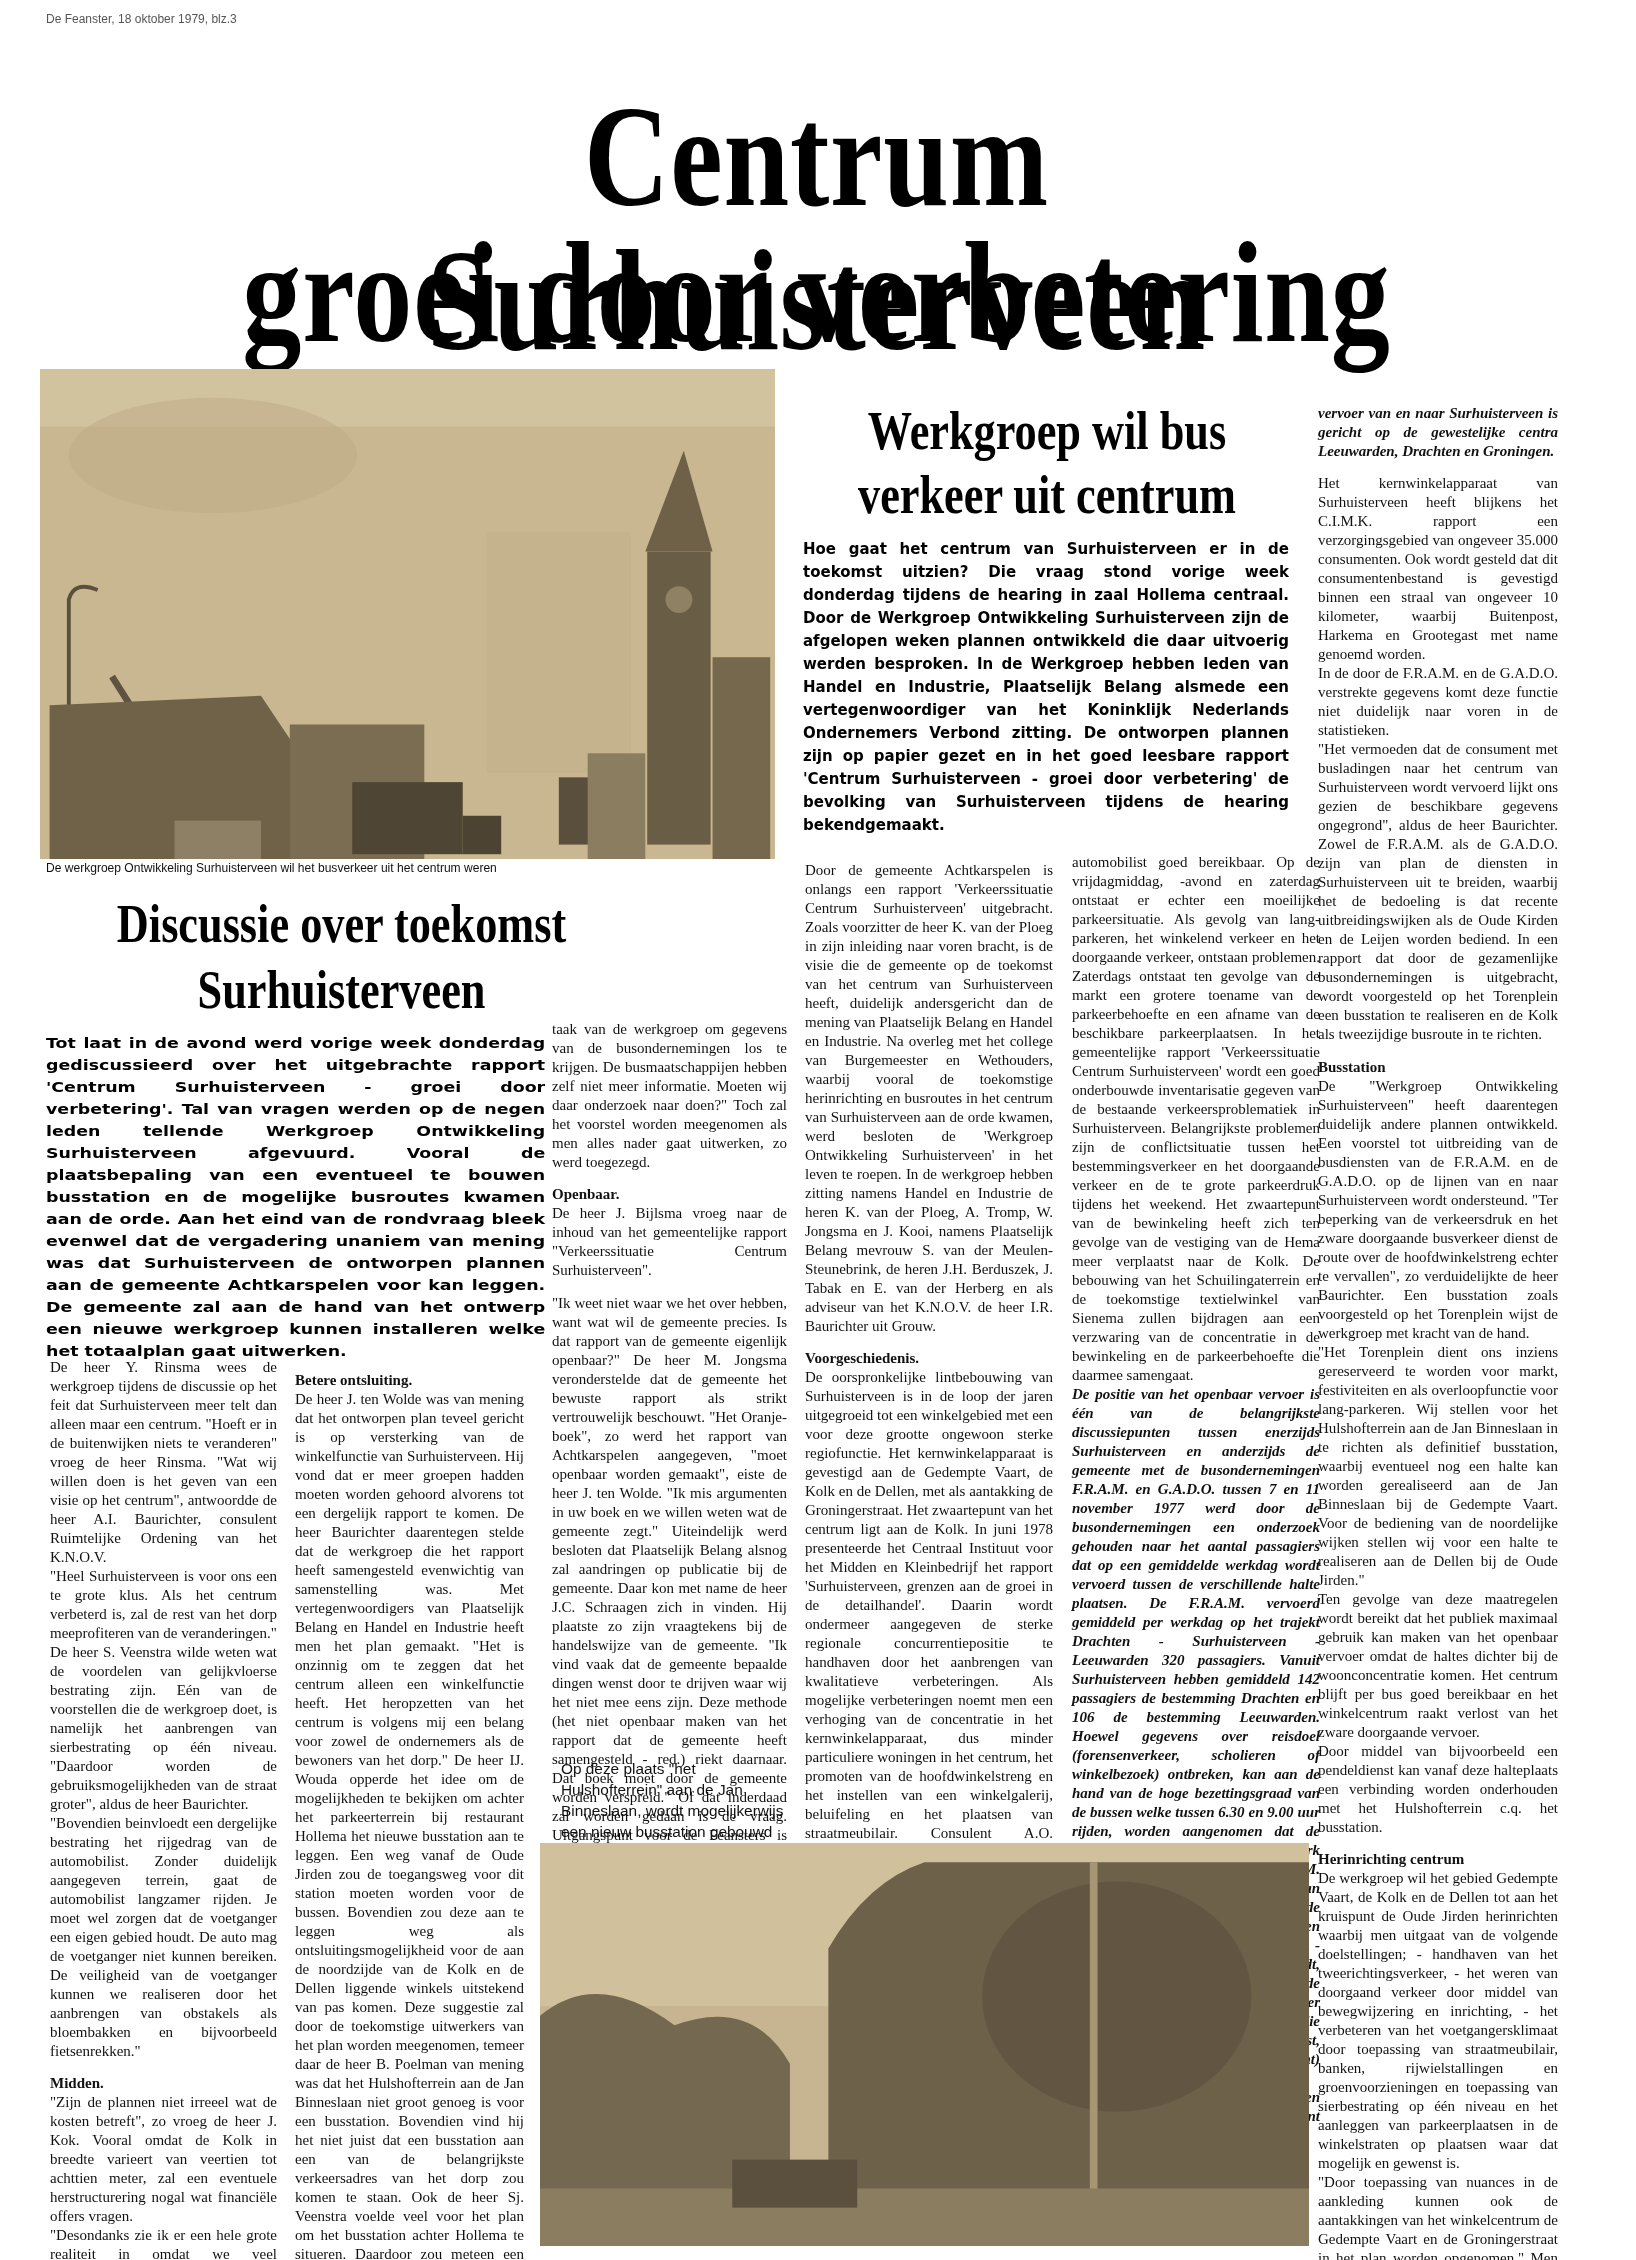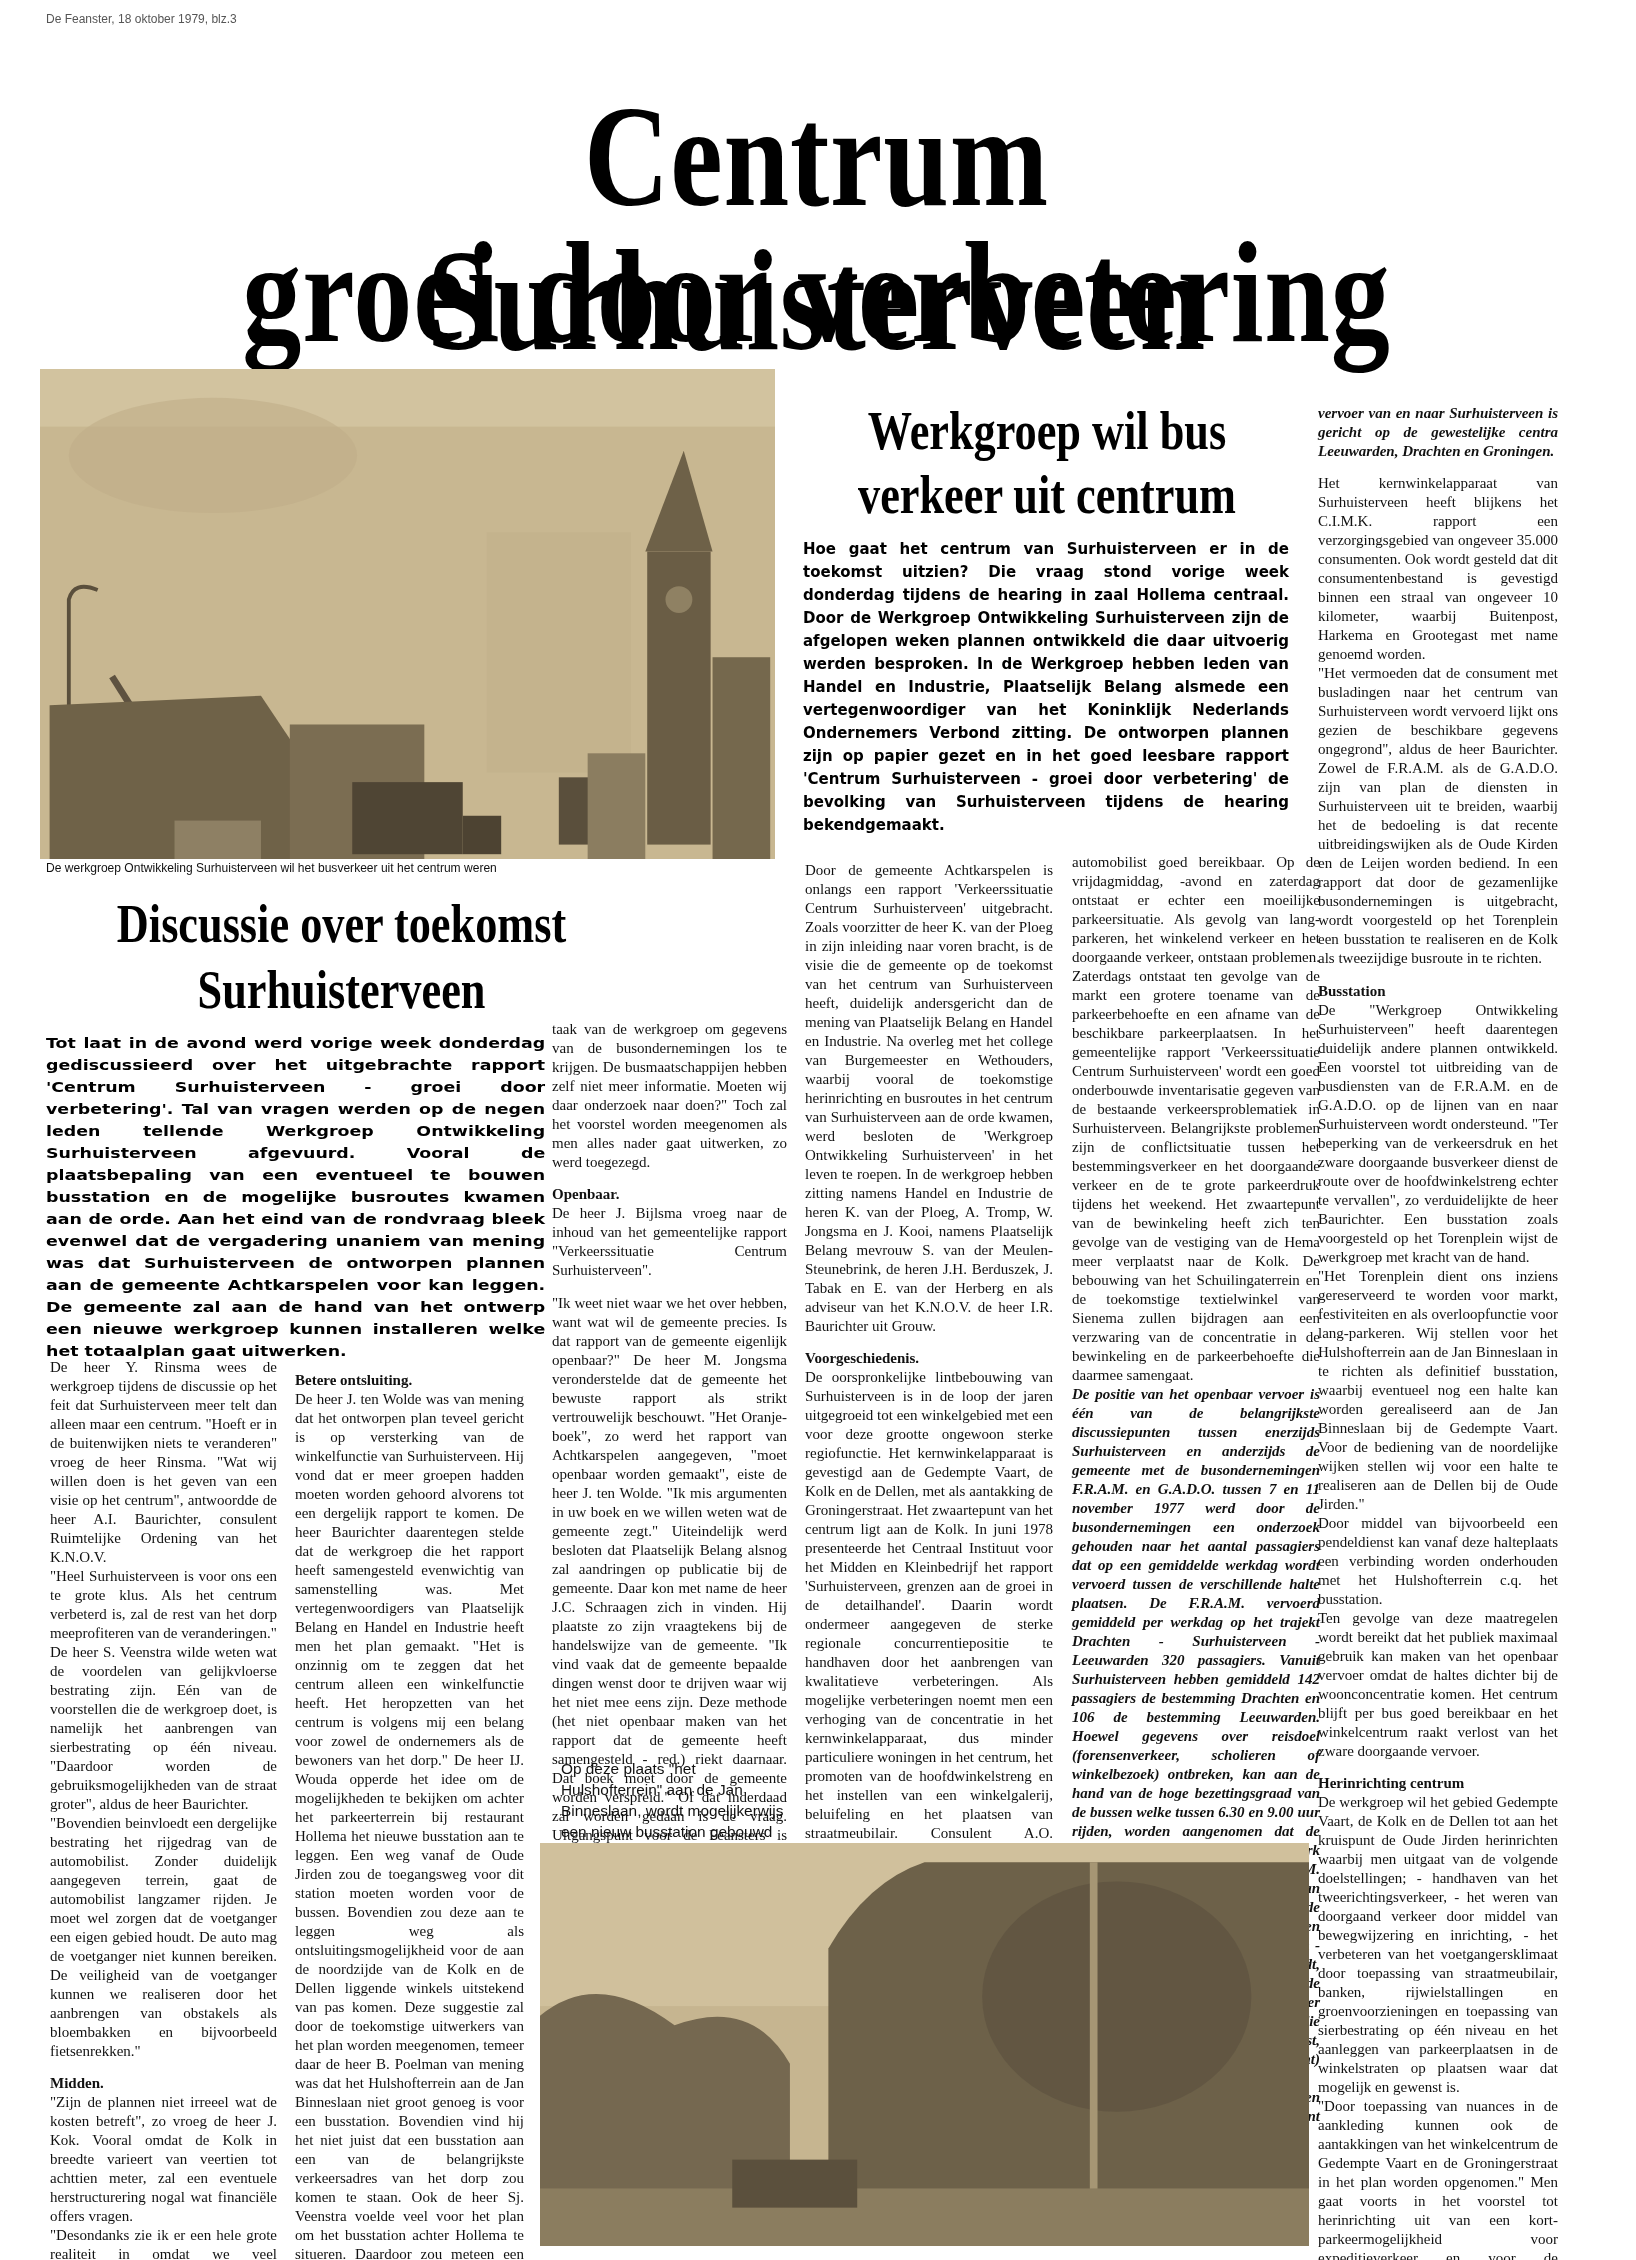--- a/index.html
+++ b/index.html
@@ -71,26 +71,27 @@
   </div>
 <div class="col" style="left:1061px; top:853px; width:248px;margin-left:11px;">
     <p class="p">automobilist goed bereikbaar. Op de vrijdagmiddag, -avond en zaterdag ontstaat er echter een moeilijke parkeersituatie. Als gevolg van lang-parkeren, het winkelend verkeer en het doorgaande verkeer, ontstaan problemen. Zaterdags ontstaat ten gevolge van de markt een grotere toename van de parkeerbehoefte en een afname van de beschikbare parkeerplaatsen. In het gemeentelijke rapport 'Verkeerssituatie Centrum Surhuisterveen' wordt een goed onderbouwde inventarisatie gegeven van de bestaande verkeersproblematiek in Surhuisterveen. Belangrijkste problemen zijn de conflictsituatie tussen het bestemmingsverkeer en het doorgaande verkeer en de te grote parkeerdruk tijdens het weekend. Het zwaartepunt van de bewinkeling heeft zich ten gevolge van de vestiging van de Hema meer verplaatst naar de Kolk. De bebouwing van het Schuilingaterrein en de toekomstige textielwinkel van Sienema zullen bijdragen aan een verzwaring van de concentratie in de bewinkeling en de parkeerbehoefte die daarmee samengaat.</p>
     <p class="bold">De positie van het openbaar vervoer is één van de belangrijkste discussiepunten tussen enerzijds Surhuisterveen en anderzijds de gemeente met de busondernemingen F.R.A.M. en G.A.D.O. tussen 7 en 11 november 1977 werd door de busondernemingen een onderzoek gehouden naar het aantal passagiers dat op een gemiddelde werkdag wordt vervoerd tussen de verschillende halte plaatsen. De F.R.A.M. vervoerd gemiddeld per werkdag op het trajekt Drachten - Surhuisterveen - Leeuwarden 320 passagiers. Vanuit Surhuisterveen hebben gemiddeld 142 passagiers de bestemming Drachten en 106 de bestemming Leeuwarden. Hoewel gegevens over reisdoel (forensenverkeer, scholieren of winkelbezoek) ontbreken, kan aan de hand van de hoge bezettingsgraad van de bussen welke tussen 6.30 en 9.00 uur rijden, worden aangenomen dat de categorie forensen en scholieren sterk zijn vertegenwoordigd. De F.R.A.M. bijs-lijn 31 (Richting Buitenpost) is van minder grote betekenis als lijn 3. Op de peildata werd gemiddeld 78 in- en uitstappen. Wat voor de lijn Drachten - Surhuisterveen - Leeuwarden geldt, geldt ook in belangrijke mate voor de lijn Surhuisterveen - Groningen per dag worden van de 129 personen die gebruik maken van deze busdienst, maar liefst 96 personen (of 74 procent) vervoerd naar Groningen.</p>
     <p class="bold">Uit de verstrekte gegevens kan worden geconcludeerd dat ongeveer 75 procent van het personen-</p>
   </div>
 <div class="col" style="left:1318px; top:404px; width:240px;">
     <p class="bold">vervoer van en naar Surhuisterveen is gericht op de gewestelijke centra Leeuwarden, Drachten en Groningen.</p>
     <p class="gap"></p>
     <p class="p">Het kernwinkelapparaat van Surhuisterveen heeft blijkens het C.I.M.K. rapport een verzorgingsgebied van ongeveer 35.000 consumenten. Ook wordt gesteld dat dit consumentenbestand is gevestigd binnen een straal van ongeveer 10 kilometer, waarbij Buitenpost, Harkema en Grootegast met name genoemd worden.</p>
+    <p class="p">In de door de F.R.A.M. en de G.A.D.O. verstrekte gegevens komt deze functie niet duidelijk naar voren in de statistieken.</p>
     <p class="p">"Het vermoeden dat de consument met busladingen naar het centrum van Surhuisterveen wordt vervoerd lijkt ons gezien de beschikbare gegevens ongegrond", aldus de heer Baurichter. Zowel de F.R.A.M. als de G.A.D.O. zijn van plan de diensten in Surhuisterveen uit te breiden, waarbij het de bedoeling is dat recente uitbreidingswijken als de Oude Kirden en de Leijen worden bediend. In een rapport dat door de gezamenlijke busondernemingen is uitgebracht, wordt voorgesteld op het Torenplein een busstation te realiseren en de Kolk als tweezijdige busroute in te richten.</p>
     <p class="hd">Busstation</p>
     <p class="p">De "Werkgroep Ontwikkeling Surhuisterveen" heeft daarentegen duidelijk andere plannen ontwikkeld. Een voorstel tot uitbreiding van de busdiensten van de F.R.A.M. en de G.A.D.O. op de lijnen van en naar Surhuisterveen wordt ondersteund. "Ter beperking van de verkeersdruk en het zware doorgaande busverkeer dienst de route over de hoofdwinkelstreng echter te vervallen", zo verduidelijkte de heer Baurichter. Een busstation zoals voorgesteld op het Torenplein wijst de werkgroep met kracht van de hand.</p>
     <p class="p">"Het Torenplein dient ons inziens gereserveerd te worden voor markt, festiviteiten en als overloopfunctie voor lang-parkeren. Wij stellen voor het Hulshofterrein aan de Jan Binneslaan in te richten als definitief busstation, waarbij eventueel nog een halte kan worden gerealiseerd aan de Jan Binneslaan bij de Gedempte Vaart. Voor de bediening van de noordelijke wijken stellen wij voor een halte te realiseren aan de Dellen bij de Oude Jirden."</p>
+    <p class="p">Ten gevolge van deze maatregelen wordt bereikt dat het publiek maximaal gebruik kan maken van het openbaar vervoer omdat de haltes dichter bij de woonconcentratie komen. Het centrum blijft per bus goed bereikbaar en het winkelcentrum raakt verlost van het zware doorgaande vervoer.</p>
     <p class="p">Door middel van bijvoorbeeld een pendeldienst kan vanaf deze halteplaats een verbinding worden onderhouden met het Hulshofterrein c.q. het busstation.</p>
-    <p class="p">Ten gevolge van deze maatregelen wordt bereikt dat het publiek maximaal gebruik kan maken van het openbaar vervoer omdat de haltes dichter bij de woonconcentratie komen. Het centrum blijft per bus goed bereikbaar en het winkelcentrum raakt verlost van het zware doorgaande vervoer.</p>
     <p class="hd">Herinrichting centrum</p>
     <p class="p">De werkgroep wil het gebied Gedempte Vaart, de Kolk en de Dellen tot aan het kruispunt de Oude Jirden herinrichten waarbij men uitgaat van de volgende doelstellingen; - handhaven van het tweerichtingsverkeer, - het weren van doorgaand verkeer door middel van bewegwijzering en inrichting, - het verbeteren van het voetgangersklimaat door toepassing van straatmeubilair, banken, rijwielstallingen en groenvoorzieningen en toepassing van sierbestrating op één niveau en het aanleggen van parkeerplaatsen in de winkelstraten op plaatsen waar dat mogelijk en gewenst is.</p>
     <p class="p">"Door toepassing van nuances in de aankleding kunnen ook de aantakkingen van het winkelcentrum de Gedempte Vaart en de Groningerstraat in het plan worden opgenomen." Men gaat voorts in het voorstel tot herinrichting uit van een kort-parkeermogelijkheid voor expeditieverkeer en voor de doelgerichte aankopen. Voor langparkeren, bewoners, gevestigde ondernemers, personeel en winkelend publiek, zal zoveel mogelijk aan de achterzijde van de panden parkeerruimte moeten worden gerealiseerd, zoals de bestaande parkeerruimte achter Hollema, de ruimte op het Torenplein en de te realiseren parkeerplaatsen aan het Schuilingaterrein bij de toekomstige 'Voordeelmarkt' van de heer Stienstra, het terrein ten noorden van de Langelaan en achter de E.D.S.-winkelgalerij.</p>
   </div>
 
 <div class="subhead" style="left:58px; top:895px; width:567px; font-size:54px; line-height:58px;">Discussie over toekomst</div>
 <div class="subhead" style="left:58px; top:961px; width:567px; font-size:54px; line-height:58px;">Surhuisterveen</div>
 <div class="lead" style="left:46px; top:1033px; width:384px; font-size:13.4px; line-height:22px; transform:scaleX(1.3); transform-origin:left top;">Tot laat in de avond werd vorige week donderdag gediscussieerd over het uitgebrachte rapport 'Centrum Surhuisterveen - groei door verbetering'. Tal van vragen werden op de negen leden tellende Werkgroep Ontwikkeling Surhuisterveen afgevuurd. Vooral de plaatsbepaling van een eventueel te bouwen busstation en de mogelijke busroutes kwamen aan de orde. Aan het eind van de rondvraag bleek evenwel dat de vergadering unaniem van mening was dat Surhuisterveen de ontworpen plannen aan de gemeente Achtkarspelen voor kan leggen. De gemeente zal aan de hand van het ontwerp een nieuwe werkgroep kunnen installeren welke het totaalplan gaat uitwerken.</div>
 
 <div class="col" style="left:50px; top:1358px; width:227px;">

